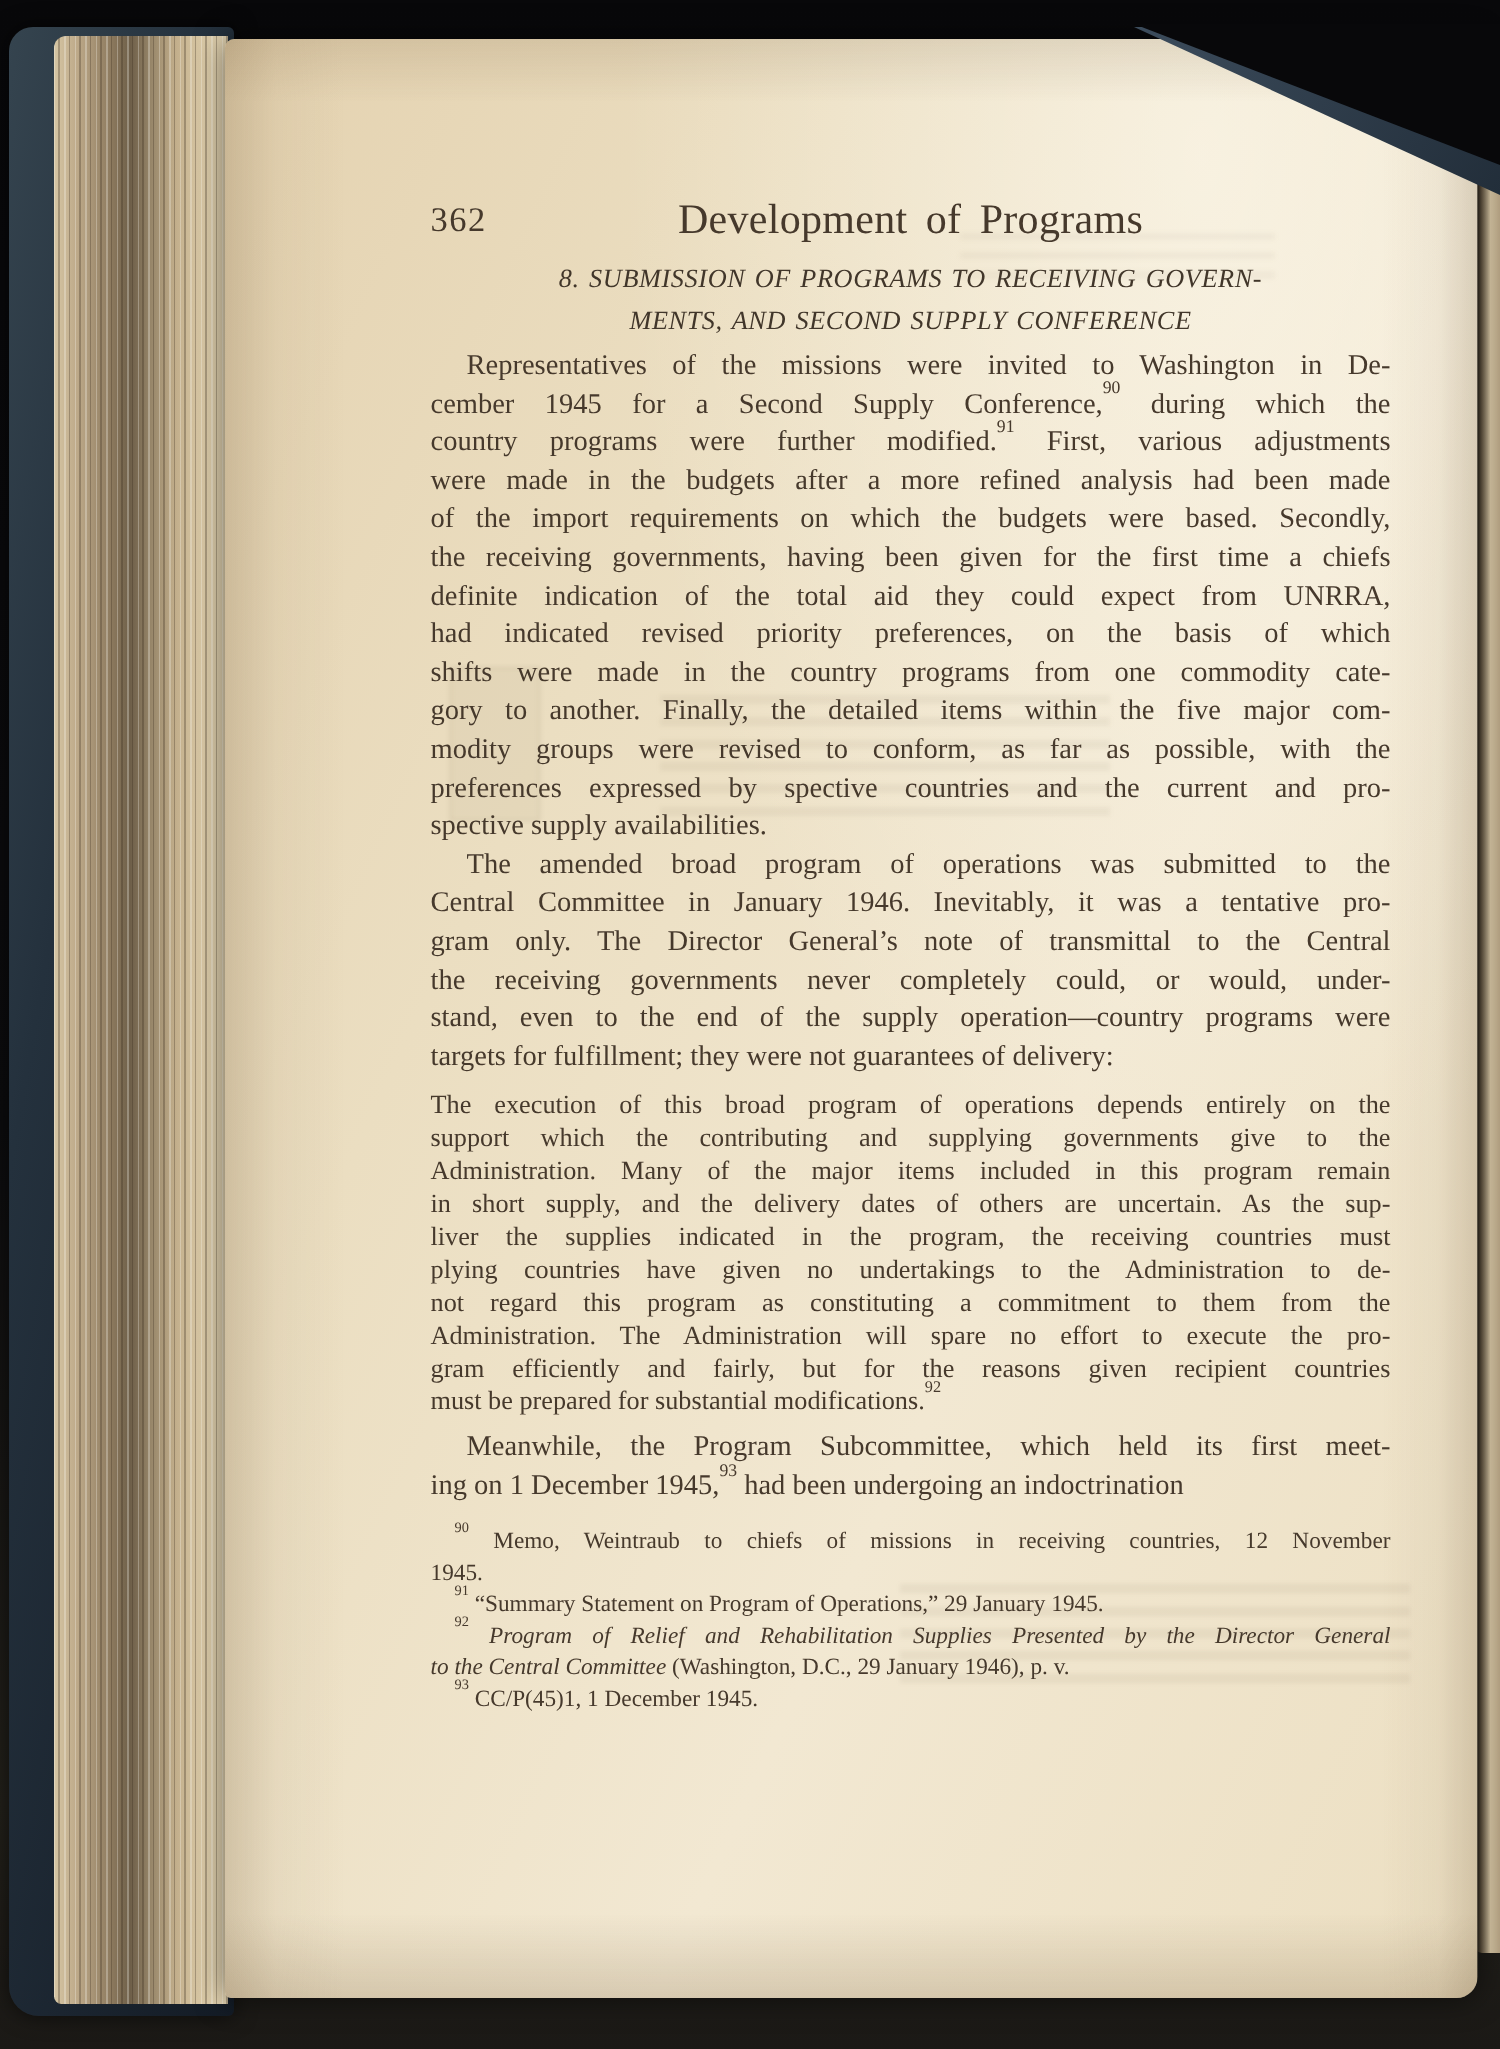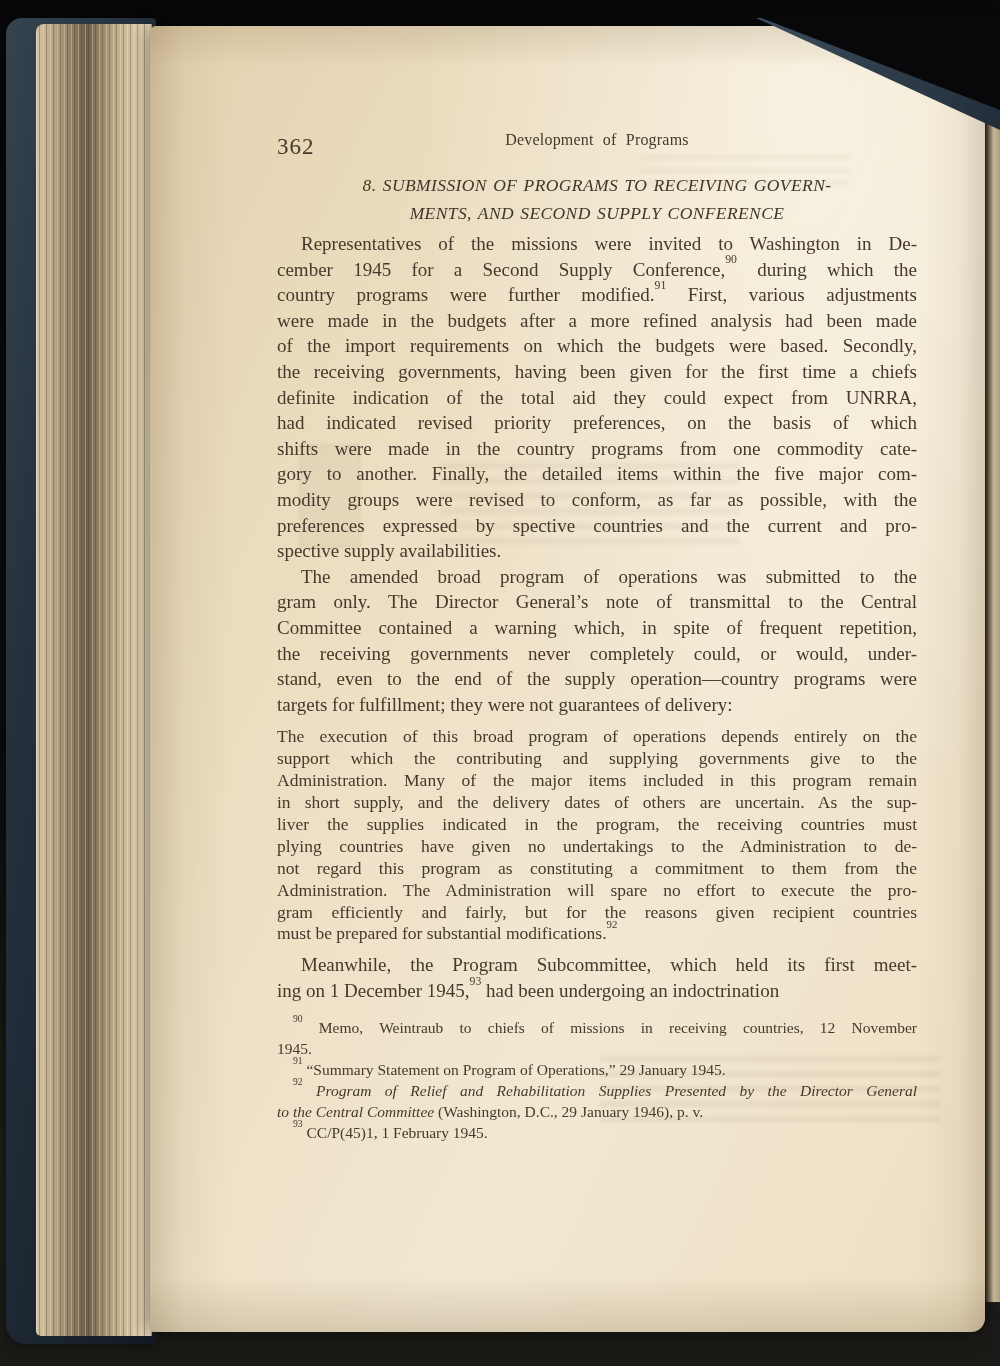--- a/index.html
+++ b/index.html
@@ -66,26 +66,26 @@
     clip-path:polygon(0 0,100% 0,100% 100%);
   }
   .corner-black{
     position:absolute;left:756px;top:16px;width:244px;height:94px;z-index:4;
     background:#08080a;
     clip-path:polygon(0 0,100% 0,100% 100%);
   }
 
   
   .text-col{
-    position:absolute;left:127px;top:105px;width:640px;z-index:2;
+    position:absolute;left:137px;top:105px;width:640px;z-index:2;
     color:#46392c;
   }
   .header-row{position:relative;height:32px;text-align:center;}
   .pagenum{position:absolute;left:0;top:3px;font-size:23px;letter-spacing:1px;}
-  .runhead{font-size:16px;word-spacing:5px;letter-spacing:.2px;}
+  .runhead{font-size:28px;word-spacing:5px;letter-spacing:.2px;}
   .section-heading{
     margin-top:8px;margin-bottom:4px;text-align:center;
     font-style:italic;font-size:17.5px;line-height:28px;letter-spacing:.4px;word-spacing:1.5px;color:#41362a;
   }
   .block{margin:0;}
   .line{text-align:justify;text-align-last:justify;}
   .line.last{text-align-last:left;}
   .para .line{font-size:19px;line-height:25.6px;}
   .para .line:first-child{text-indent:24px;}
   .quote{margin-top:9px;margin-bottom:7px;}
@@ -130,22 +130,22 @@
           <div class="line"><span>definite indication of the total aid they could expect from UNRRA,</span></div>
           <div class="line"><span>had indicated revised priority preferences, on the basis of which</span></div>
           <div class="line"><span>shifts were made in the country programs from one commodity cate-</span></div>
           <div class="line"><span>gory to another. Finally, the detailed items within the five major com-</span></div>
           <div class="line"><span>modity groups were revised to conform, as far as possible, with the</span></div>
           <div class="line"><span>preferences expressed by spective countries and the current and pro-</span></div>
           <div class="line last"><span>spective supply availabilities.</span></div>
         </div>
         <div class="block para">
           <div class="line"><span>The amended broad program of operations was submitted to the</span></div>
+          <div class="line"><span>Central Committee in January 1946. Inevitably, it was a tentative pro-</span></div>
           <div class="line"><span>gram only. The Director General’s note of transmittal to the Central</span></div>
-          <div class="line"><span>Committee contained a warning which, in spite of frequent repetition,</span></div>
           <div class="line"><span>the receiving governments never completely could, or would, under-</span></div>
           <div class="line"><span>stand, even to the end of the supply operation—country programs were</span></div>
           <div class="line last"><span>targets for fulfillment; they were not guarantees of delivery:</span></div>
         </div>
         <div class="block quote">
           <div class="line"><span>The execution of this broad program of operations depends entirely on the</span></div>
           <div class="line"><span>support which the contributing and supplying governments give to the</span></div>
           <div class="line"><span>Administration. Many of the major items included in this program remain</span></div>
           <div class="line"><span>in short supply, and the delivery dates of others are uncertain. As the sup-</span></div>
           <div class="line"><span>liver the supplies indicated in the program, the receiving countries must</span></div>
@@ -164,21 +164,21 @@
           <div class="line last"><span>1945.</span></div>
         </div>
         <div class="block footnote">
           <div class="line last"><sup>91</sup><span> “Summary Statement on Program of Operations,” 29 January 1945.</span></div>
         </div>
         <div class="block footnote">
           <div class="line"><sup>92</sup><span class="it"> Program of Relief and Rehabilitation Supplies Presented by the Director General</span></div>
           <div class="line last"><span class="it">to the Central Committee</span><span> (Washington, D.C., 29 January 1946), p. v.</span></div>
         </div>
         <div class="block footnote">
-          <div class="line last"><sup>93</sup><span> CC/P(45)1, 1 February 1945.</span></div>
+          <div class="line last"><sup>93</sup><span> CC/P(45)1, 1 December 1945.</span></div>
         </div>
       </div>
 
     <div class="shade"></div>
   </div>
 
   <div class="corner-navy"></div>
   <div class="corner-black"></div>
 </div>
 

